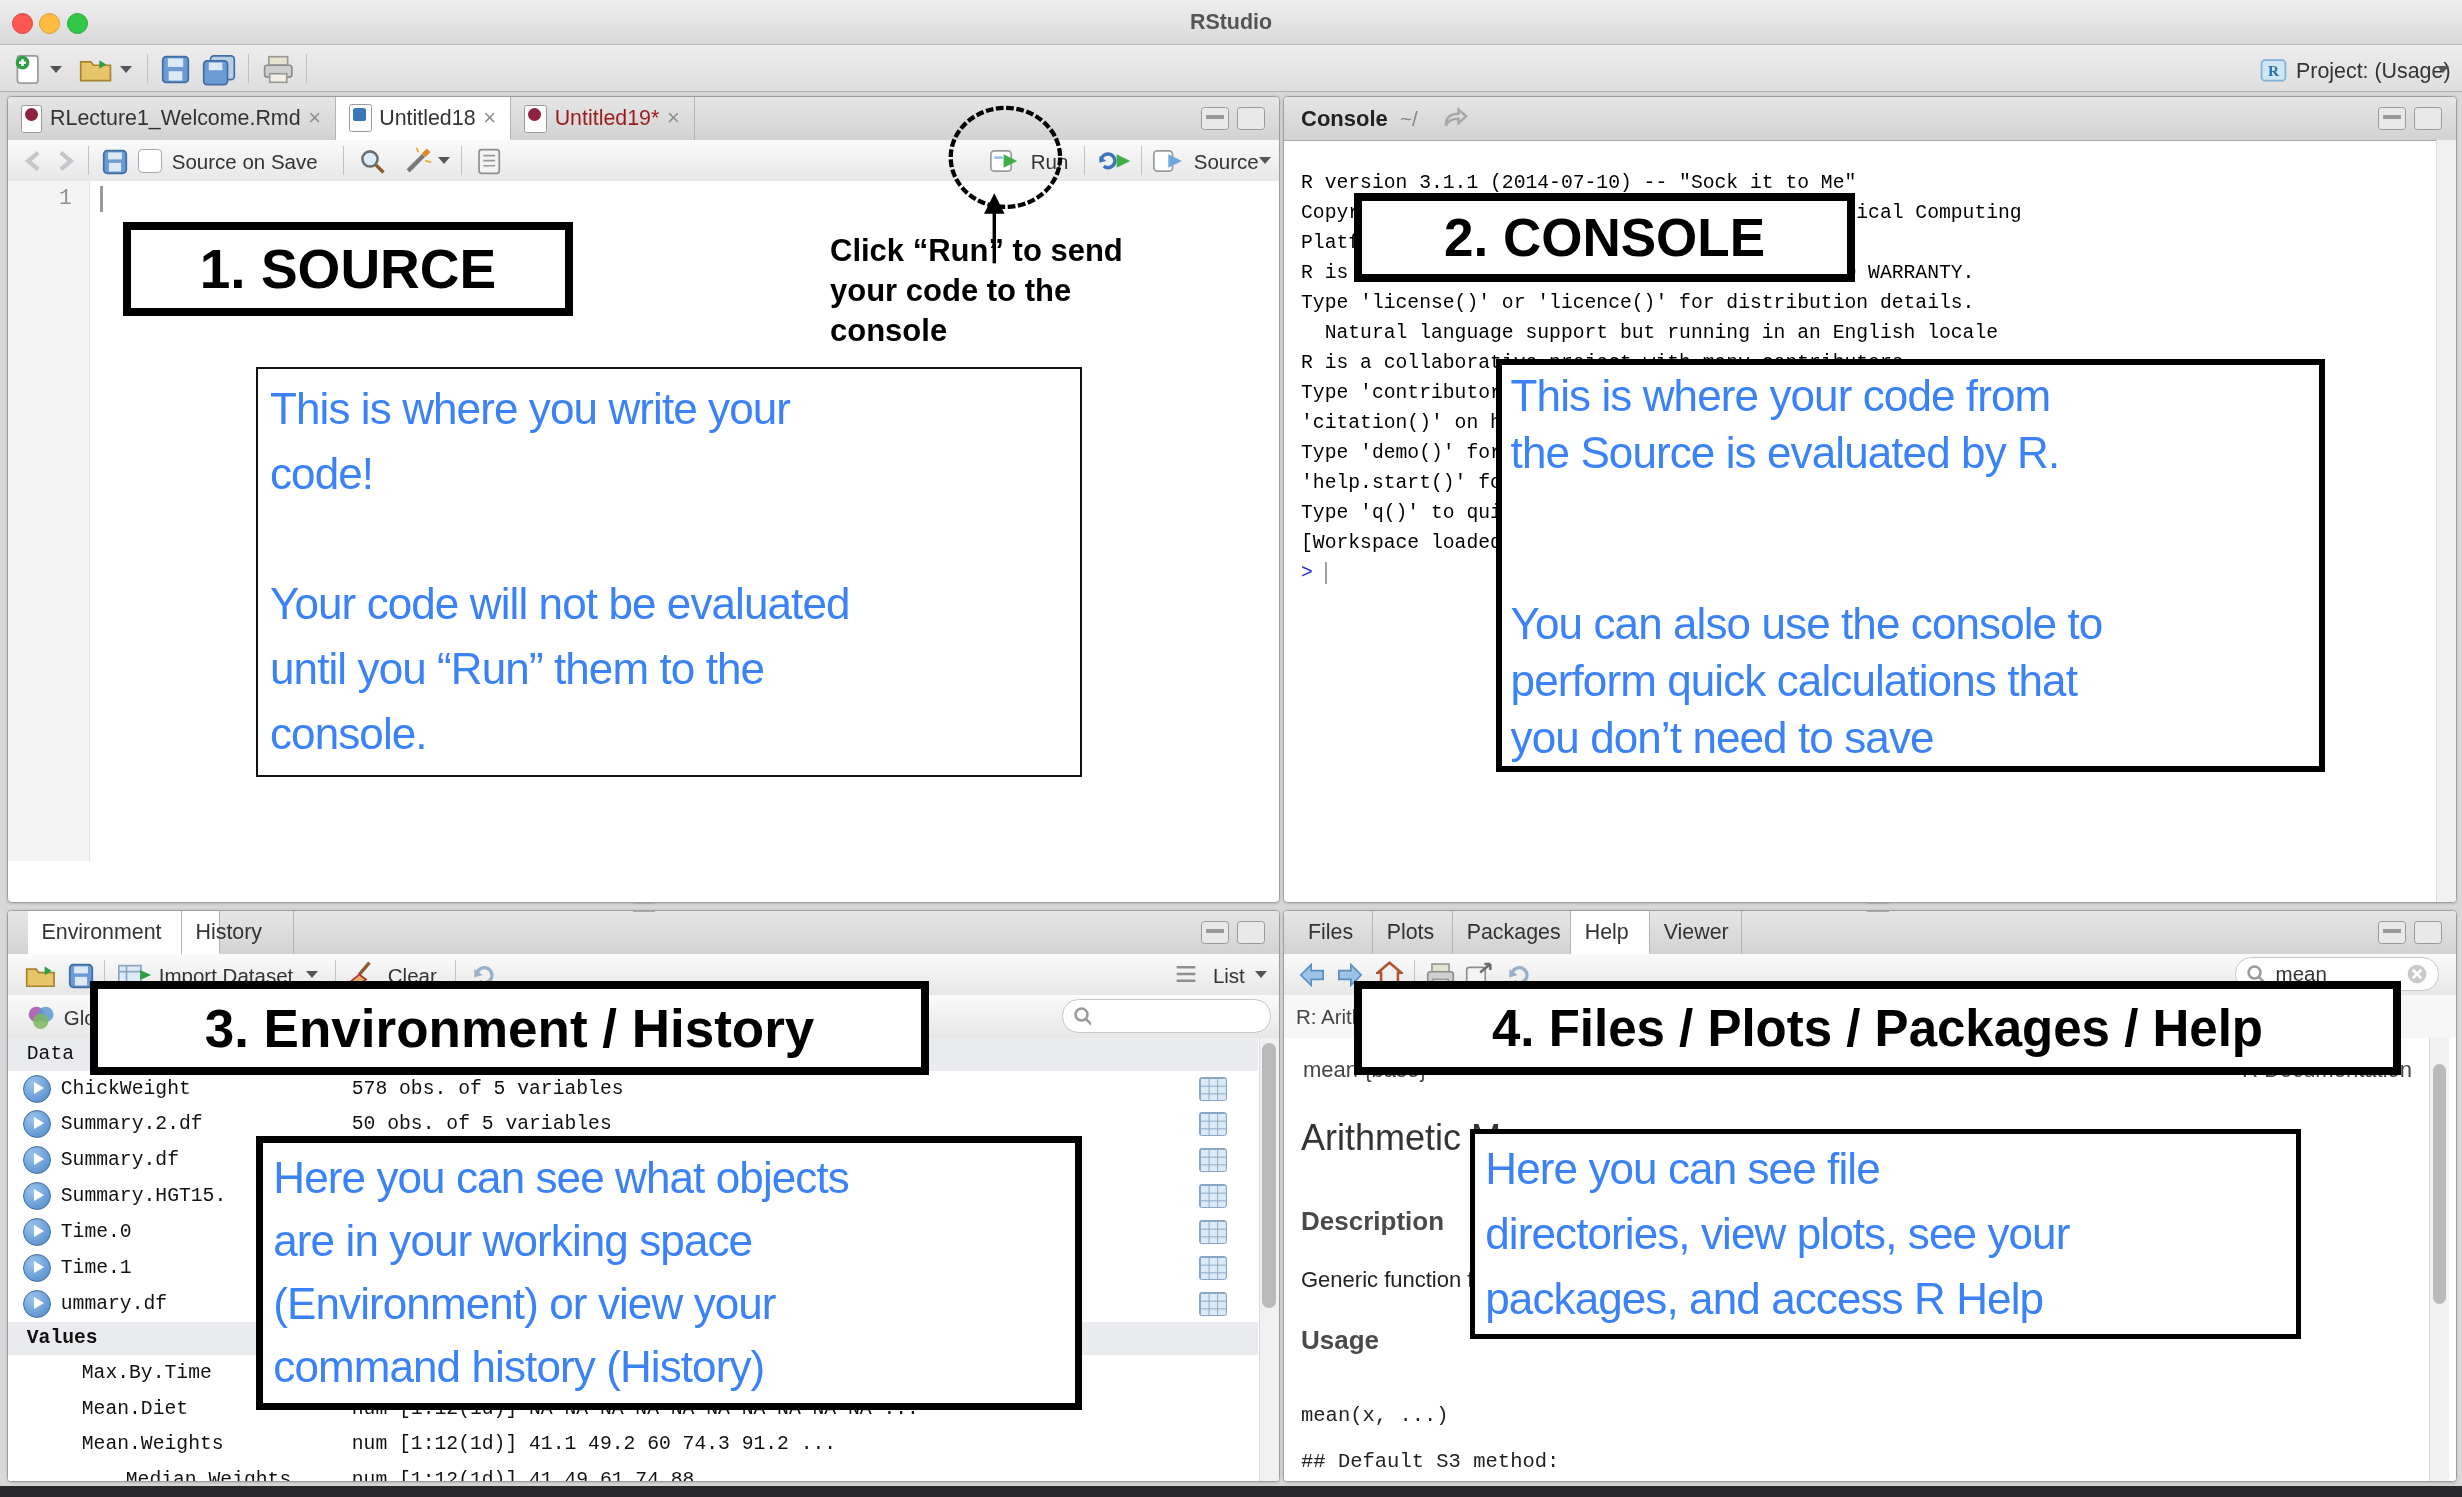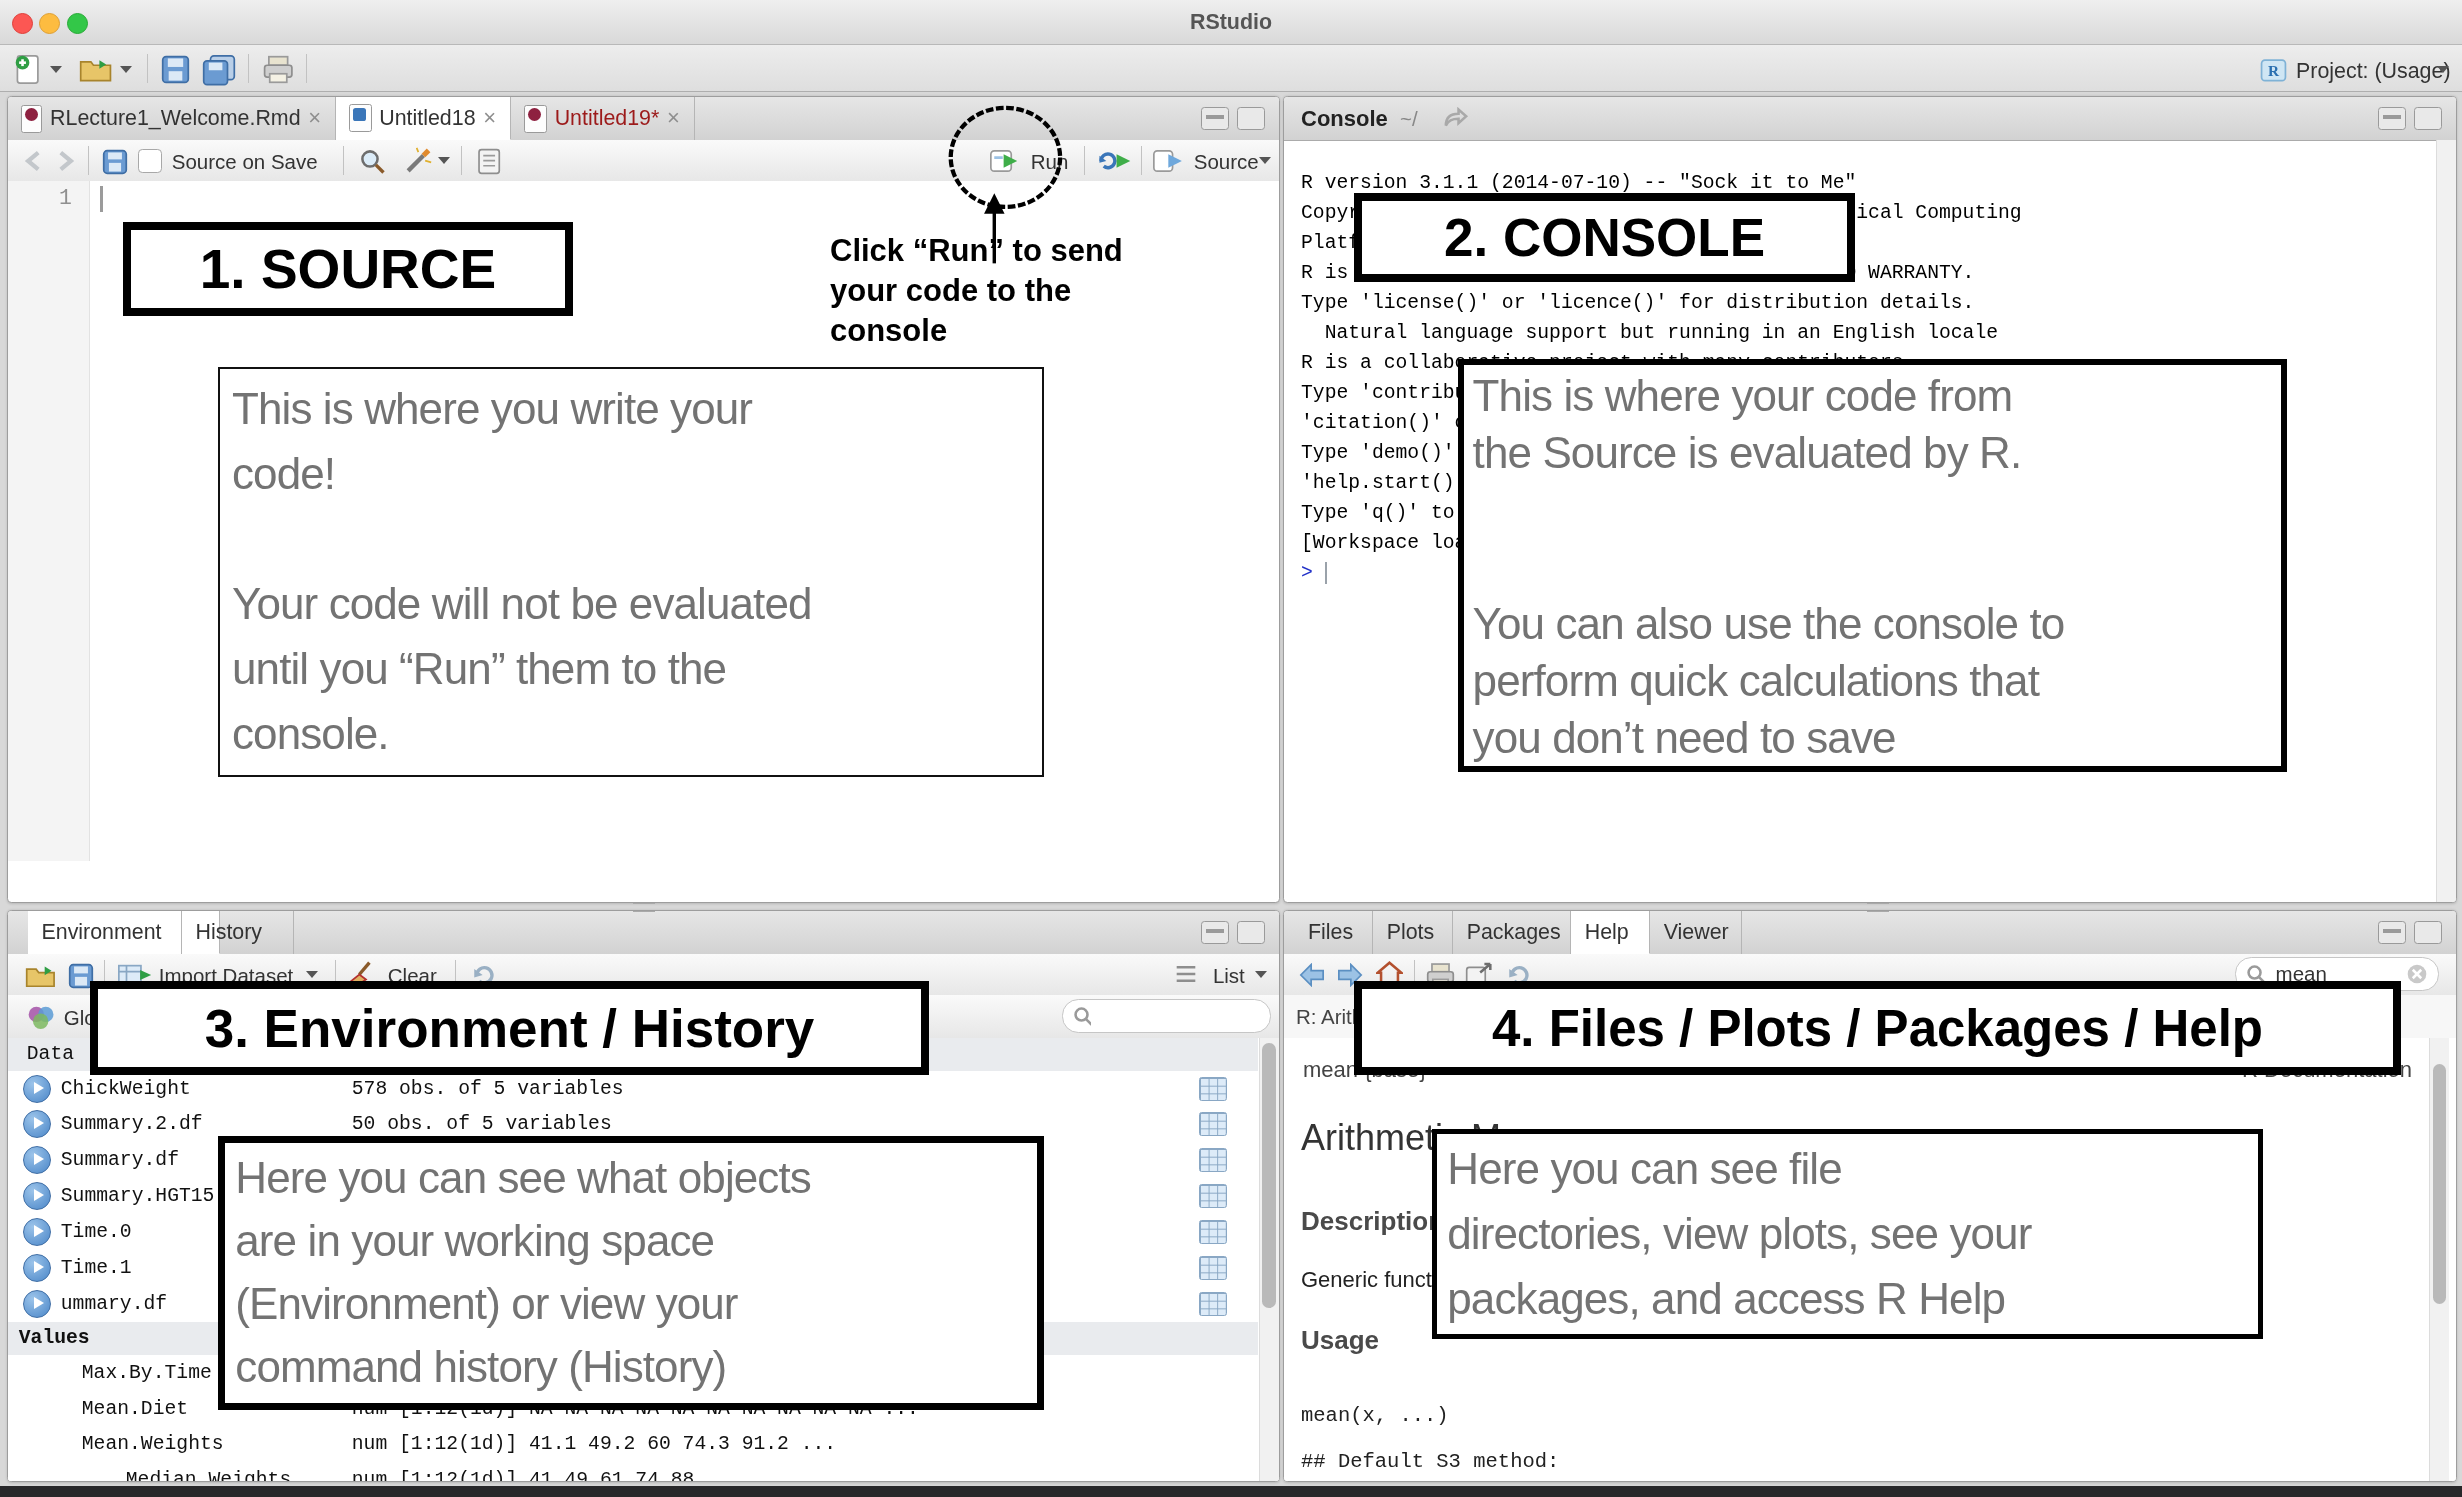--- a/index.html
+++ b/index.html
@@ -72,22 +72,22 @@
     background-image:linear-gradient(#89a7c4 0.9px,transparent 0.9px),linear-gradient(90deg,#89a7c4 0.9px,transparent 0.9px);
     background-size:8.6px 7.7px;}
 
   .scroll-thumb{position:absolute;width:13.7px;border-radius:6.8px;background:#b9b9b9;}
   .scroll-track{position:absolute;width:19px;background:#f1f1f1;border-left:0.9px solid #dcdcdc;}
 
   
   .ann-head{position:absolute;background:#fff;border:8.6px solid #000;display:flex;
     align-items:center;justify-content:center;font-weight:700;color:#000;
     white-space:nowrap;box-sizing:border-box;}
-  .ann-note{position:absolute;background:#fff;color:#737373;white-space:pre-line;
-    box-sizing:border-box;letter-spacing:-0.9px;}
+  .ann-note{position:absolute;background:#fff;color:#3b82f6;white-space:pre-line;
+    box-sizing:border-box;letter-spacing:-0.9px;margin-left:38px;}
   .runnote{position:absolute;font-weight:700;font-size:31px;line-height:40px;
     white-space:pre-line;color:#000;}
 
   .handle{position:absolute;width:22px;height:6.8px;border-top:1.7px solid #a9a9a9;
     border-bottom:1.7px solid #a9a9a9;}
   .bottom-bar{position:absolute;left:0;top:1486px;width:2462px;height:11px;background:#28282a;}
   .sortglyph{display:inline-block;width:0;height:0;border-left:5.1px solid transparent;
     border-right:5.1px solid transparent;margin-left:6.8px;vertical-align:middle;}
   .up{border-bottom:6.8px solid #8a8a8a;margin-bottom:1.7px;}
   .dn{border-top:6.8px solid #8a8a8a;}
@@ -381,21 +381,21 @@
         <span class="gridicon"></span>
       </div>
       <div class="env-row" style="top:248px">
         <span class="play"></span>
         <span class="env-name" style="margin-left:53px">ummary.df</span>
         <span class="env-val"></span>
         <span class="gridicon"></span>
       </div>
 
       <div class="env-section" style="top:284px">
-        <span class="env-name" style="margin-left:11px;font-weight:700">Values</span>
+        <span class="env-name" style="margin-left:19px;font-weight:700">Values</span>
       </div>
 
       <div class="env-row" style="top:317px">
         <span class="env-name" style="margin-left:74px">Max.By.Time</span>
         <span class="env-val"></span>
       </div>
       <div class="env-row" style="top:353px">
         <span class="env-name" style="margin-left:74px">Mean.Diet</span>
         <span class="env-val">num [1:12(1d)] NA NA NA NA NA NA NA NA NA NA ...</span>
       </div>

